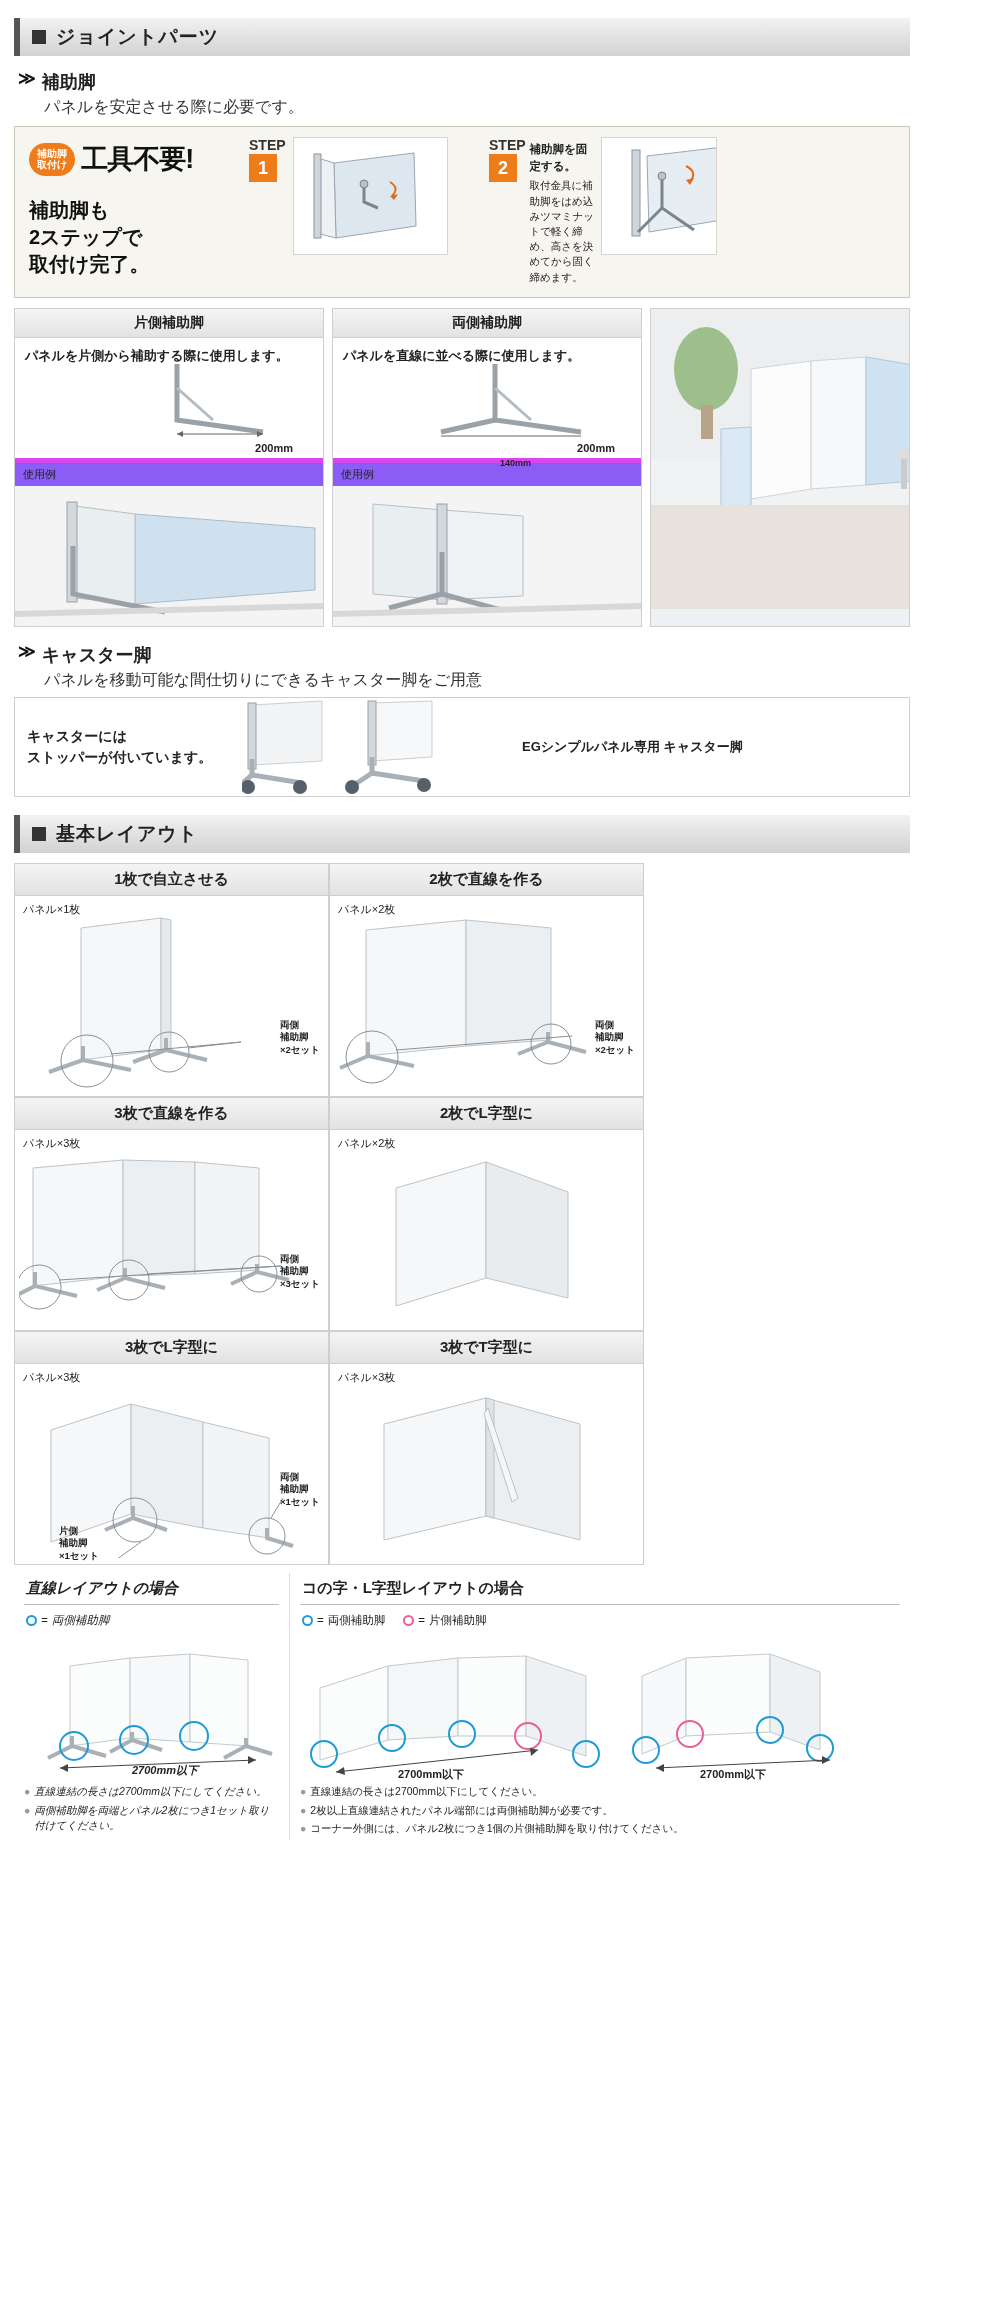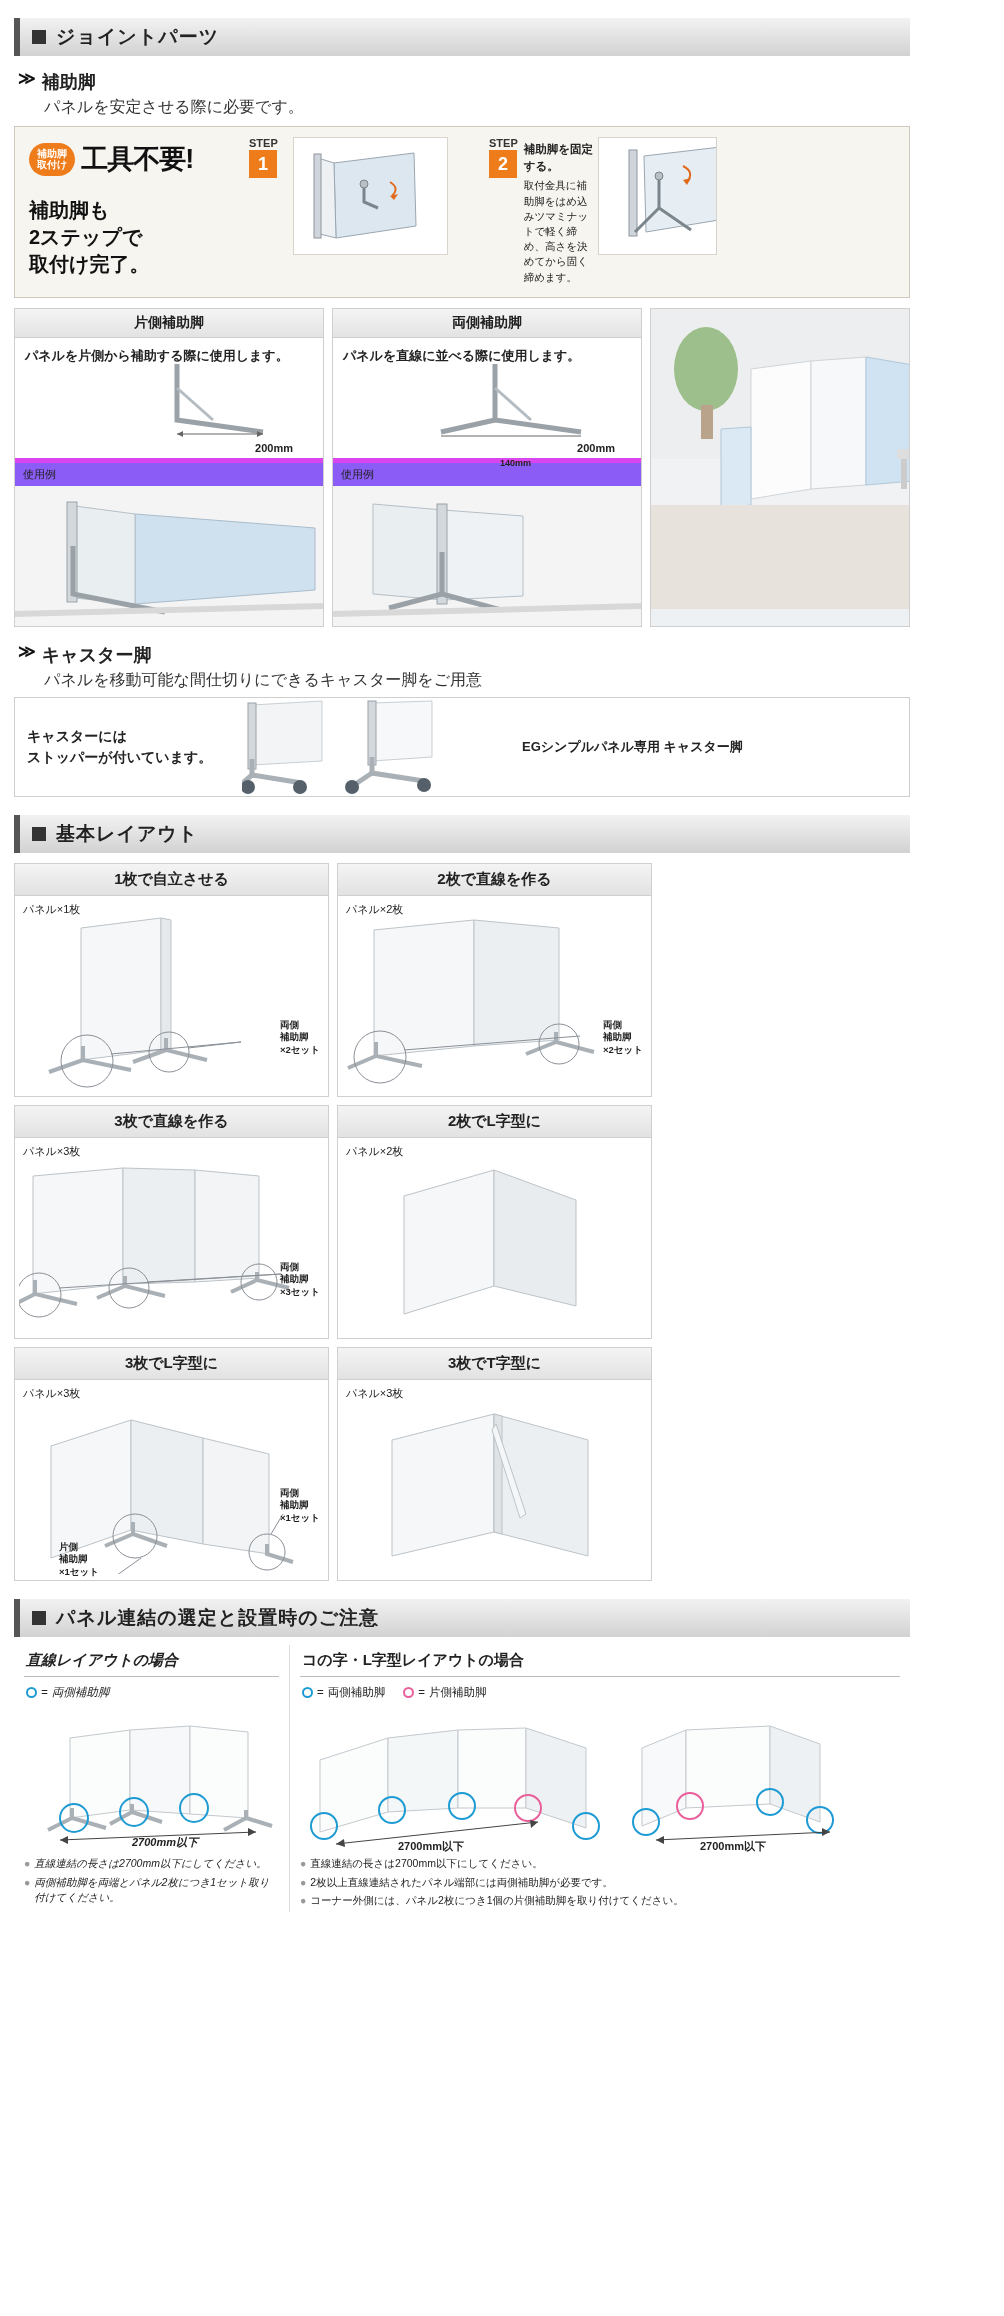--- a/index.html
+++ b/index.html
@@ -45,21 +45,21 @@
   .tf-left { width:220px; padding:4px 6px; }
   .tf-badge { display:flex; align-items:center; }
   .tf-oval {
     background:#ef7c1a; color:#fff; font-size:10px; font-weight:bold;
     border-radius:20px; padding:5px 8px; line-height:1.15; text-align:center;
     margin-right:6px; white-space:pre-line;
   }
   .tf-big { font-size:27px; font-weight:bold; color:#111; letter-spacing:-1px;}
   .tf-sub { font-size:20px; font-weight:bold; color:#111; margin-top:20px; line-height:1.35;}
   .tf-step { width:240px; padding:0 6px; }
-  .step-label { font-size:11px; font-weight:bold; color:#333; }
+  .step-label { font-size:14px; font-weight:bold; color:#333; }
   .step-num {
     width:28px;height:28px;background:#ef7c1a;color:#fff;font-size:18px;font-weight:bold;
     display:flex;align-items:center;justify-content:center;margin-top:1px;
   }
   .step-txt { font-size:10.5px; line-height:1.45; margin-top:4px; }
   .step-txt b { font-size:11.5px; }
   .tf-img { width:155px; height:118px; border:1px solid #d8d4cb; background:#fff; position:relative; overflow:hidden; margin-left:4px;}
 
   
   .legrow { display:flex; margin:10px 14px 0 14px; gap:8px; }
@@ -78,21 +78,21 @@
   
   .casterbox {
     margin:6px 14px 0 14px; border:1px solid #cfcfcf; background:#fff;
     display:flex; align-items:center; height:100px; padding:0 12px;
   }
   .caster-txt { font-size:14px; font-weight:bold; line-height:1.5; width:215px;}
   .caster-pic { width:260px; height:96px; position:relative;}
   .caster-right { font-size:13px; font-weight:bold; margin-left:20px;}
 
   
-  .grid { display:flex; flex-wrap:wrap; margin:10px 14px 0 14px; gap:8px; }
+  .grid { display:flex; flex-wrap:wrap; margin:10px 14px 0 14px; }
   .cell { width:315px; border:1px solid #cfcfcf; background:#fff; }
   .cell .hd {
     background:linear-gradient(to bottom,#f4f4f4,#e2e2e2);
     border-bottom:1px solid #cfcfcf; text-align:center;
     font-weight:bold; font-size:15px; padding:6px 0;
   }
   .cell .cnt { position:relative; height:200px; padding:6px 8px;}
   .cell .cnt .cap { font-size:11px; }
   .note-lbl { position:absolute; font-size:9.5px; line-height:1.3; font-weight:bold; }
 
@@ -411,24 +411,20 @@
         <svg width="300" height="180" viewBox="0 0 300 180" style="position:absolute;left:6px;top:14px;">
           <polygon points="48,46 150,20 150,138 48,162" fill="#f6f7f8" stroke="#bcc3c8"></polygon>
           <polygon points="150,20 244,46 244,162 150,138" fill="#eceff1" stroke="#bcc3c8"></polygon>
           <polygon points="150,20 158,22 158,140 150,138" fill="#dfe3e6" stroke="#bcc3c8"></polygon>
           <polygon points="152,30 182,120 176,124 148,36" fill="#f4f6f7" stroke="#bcc3c8"></polygon>
         </svg>
       </div>
     </div>
   </div>
 
-  <div class="sec-bar">
-    <span class="sq"></span>
-    <span class="t">パネル連結の選定と設置時のご注意</span>
-  </div>
 
   <div class="caut">
     <div class="col left">
       <div class="colhd">直線レイアウトの場合</div>
       <div class="legend">
         <span class="c">
           <span class="ring"></span>
           <span>=</span>
           <span>両側補助脚</span>
         </span>

